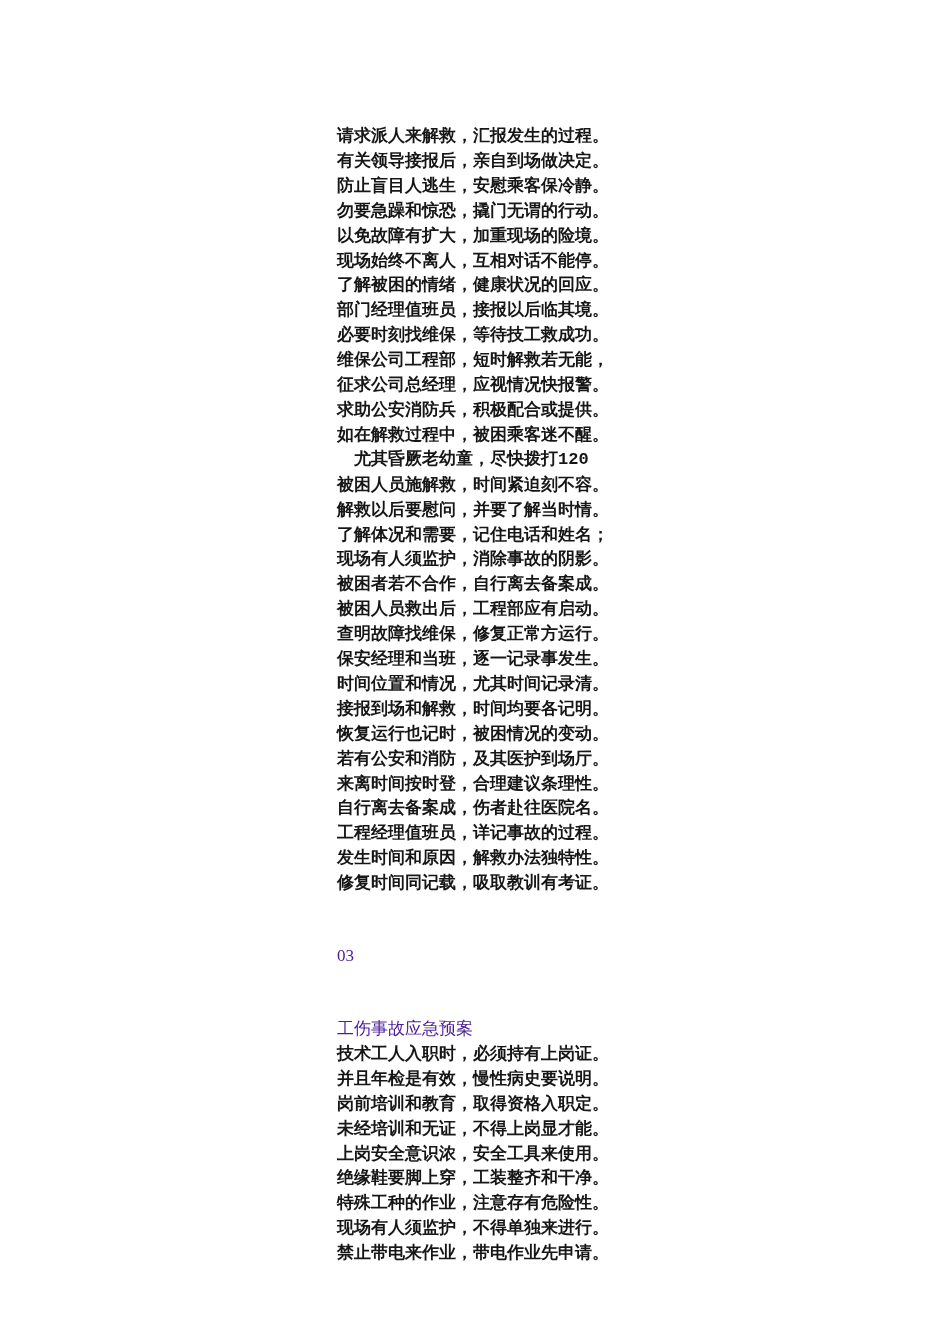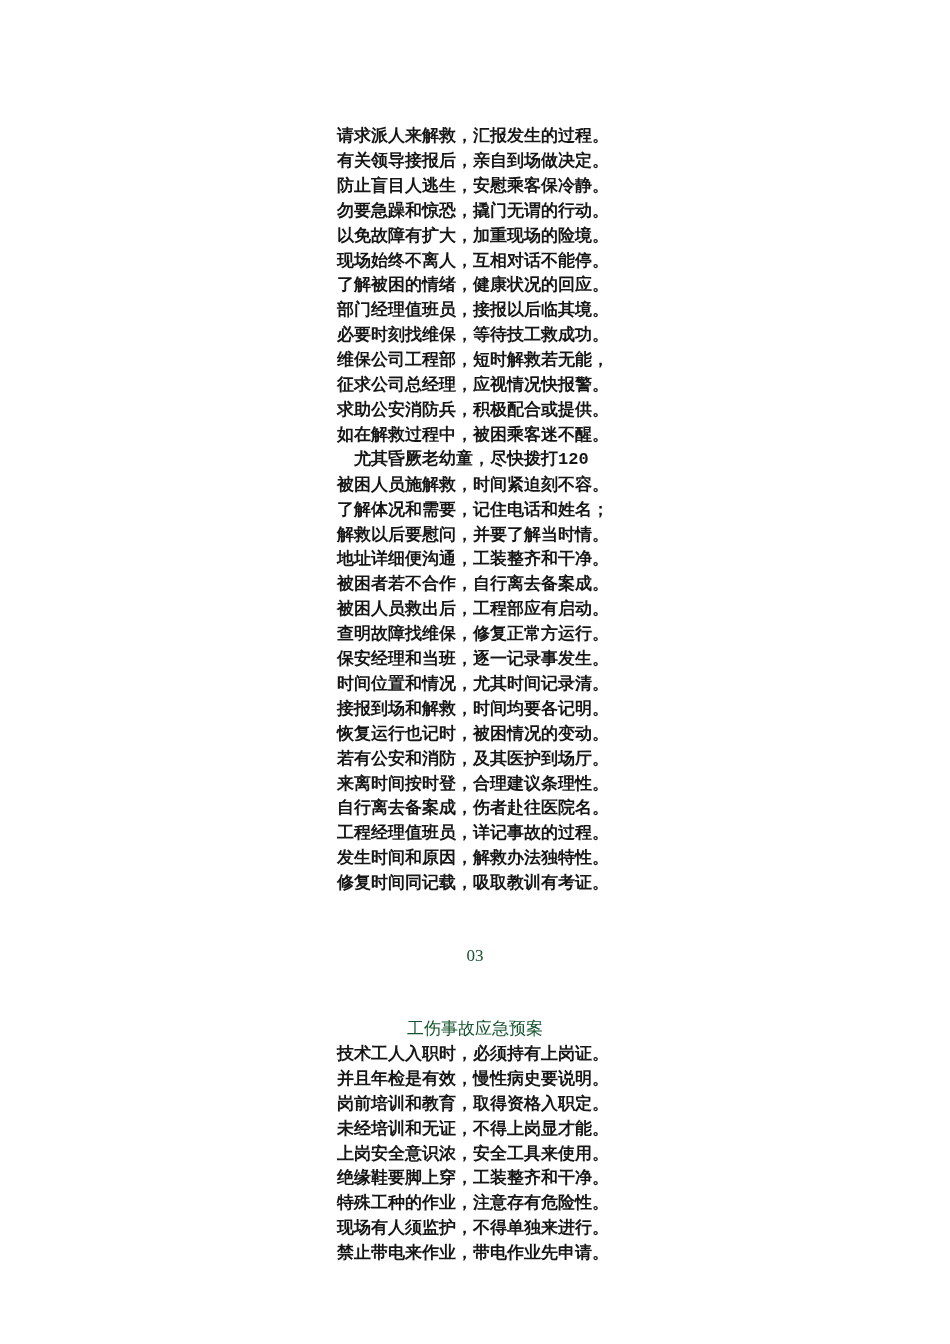--- a/index.html
+++ b/index.html
@@ -35,22 +35,22 @@
   .poem-line.indent {
     text-indent: 1em;
     font-family: Liberation Mono, monospace;
   }
   .section-2 {
     margin-top: 24.9px; 
   }
   .section-heading {
     font-family: "Liberation Serif", "DejaVu Serif", serif;
     font-weight: 400;
-    color: #14532d;
-    text-align: center;
+    color: #4c1d95;
+    text-align: left;
     line-height: 24.9px;
     margin-top: 48px;
   }
 </style>
 </head>
 <body>
 
 <div class="page">
   <div class="poem">
 
@@ -64,23 +64,23 @@
           <div class="poem-line">现场始终不离人，互相对话不能停。</div>
           <div class="poem-line">了解被困的情绪，健康状况的回应。</div>
           <div class="poem-line">部门经理值班员，接报以后临其境。</div>
           <div class="poem-line">必要时刻找维保，等待技工救成功。</div>
           <div class="poem-line">维保公司工程部，短时解救若无能，</div>
           <div class="poem-line">征求公司总经理，应视情况快报警。</div>
           <div class="poem-line">求助公安消防兵，积极配合或提供。</div>
           <div class="poem-line">如在解救过程中，被困乘客迷不醒。</div>
           <div class="poem-line indent">尤其昏厥老幼童，尽快拨打120</div>
           <div class="poem-line">被困人员施解救，时间紧迫刻不容。</div>
+          <div class="poem-line">解救以后要慰问，并要了解当时情。</div>
           <div class="poem-line">了解体况和需要，记住电话和姓名；</div>
-          <div class="poem-line">解救以后要慰问，并要了解当时情。</div>
-          <div class="poem-line">地址详细便沟通，工装整齐和干净。</div>
+          <div class="poem-line">现场有人须监护，消除事故的阴影。</div>
           <div class="poem-line">被困者若不合作，自行离去备案成。</div>
           <div class="poem-line">被困人员救出后，工程部应有启动。</div>
           <div class="poem-line">查明故障找维保，修复正常方运行。</div>
           <div class="poem-line">保安经理和当班，逐一记录事发生。</div>
           <div class="poem-line">时间位置和情况，尤其时间记录清。</div>
           <div class="poem-line">接报到场和解救，时间均要各记明。</div>
           <div class="poem-line">恢复运行也记时，被困情况的变动。</div>
           <div class="poem-line">若有公安和消防，及其医护到场厅。</div>
           <div class="poem-line">来离时间按时登，合理建议条理性。</div>
           <div class="poem-line">自行离去备案成，伤者赴往医院名。</div>

